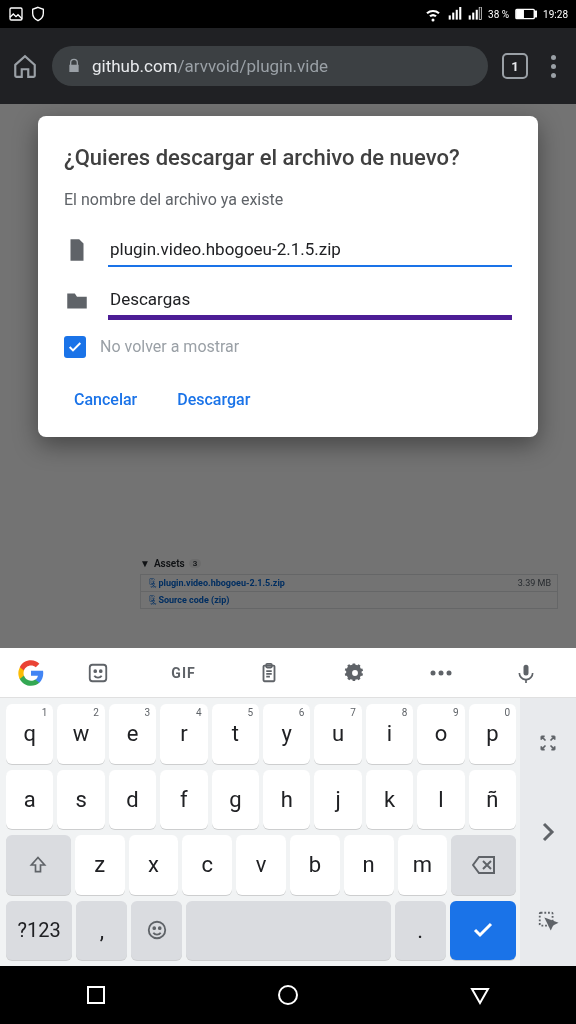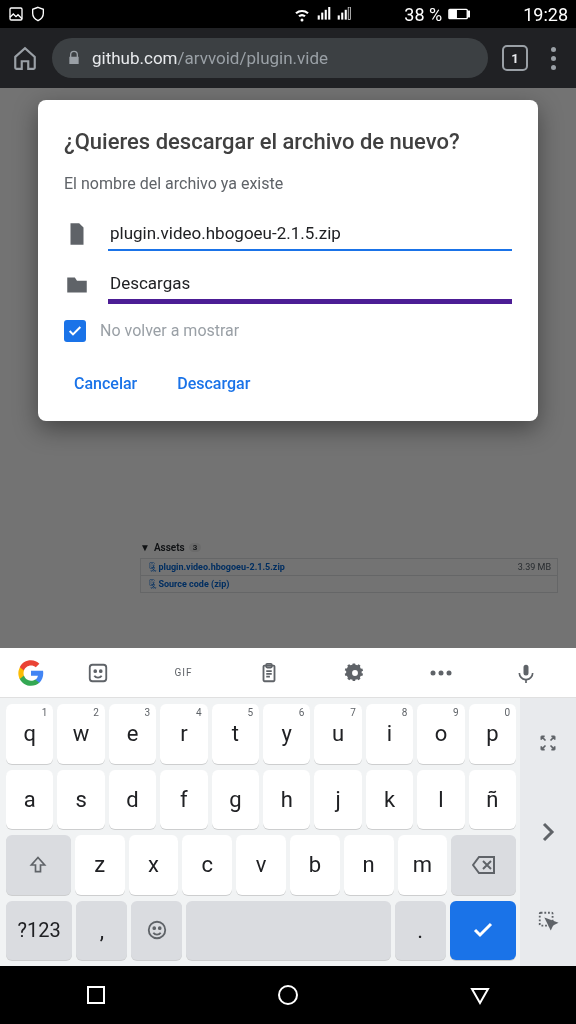--- a/index.html
+++ b/index.html
@@ -2,24 +2,24 @@
 <html><head>
 <meta charset="utf-8">
 <style>
 * { margin: 0; padding: 0; box-sizing: border-box; font-family: Roboto, Arial, sans-serif; }
 html, body { width: 576px; height: 1024px; overflow: hidden; background: #000; }
 
 
 .status-bar { height: 28px; background: #000; color: #fff; display: flex; align-items: center; padding: 0 8px; font-size: 14px; }
 .status-left { display: flex; gap: 6px; align-items: center; }
 .status-right { margin-left: auto; display: flex; gap: 6px; align-items: center; }
-.status-right span { font-size: 18px; margin-left: 47px; }
-
-
-.browser-chrome { height: 60px; background: #202124; display: flex; align-items: center; padding: 0 12px; gap: 14px; }
+.status-right span { font-size: 10px; }
+
+
+.browser-chrome { height: 76px; background: #202124; display: flex; align-items: center; padding: 0 12px; gap: 14px; }
 .home-ico { width: 26px; height: 26px; color: #9aa0a6; }
 .omnibox { flex: 1; height: 40px; background: #3c4043; border-radius: 20px; display: flex; align-items: center; padding: 0 14px; gap: 10px; color: #9aa0a6; font-size: 17px; overflow: hidden; white-space: nowrap; }
 .omnibox .lock { width: 16px; height: 16px; flex-shrink: 0; }
 .omnibox .host { color: #e8eaed; }
 .tab-count { width: 26px; height: 26px; border: 2px solid #9aa0a6; border-radius: 5px; display: flex; align-items: center; justify-content: center; color: #e8eaed; font-size: 13px; font-weight: 700; }
 .menu-dots { width: 22px; display: flex; flex-direction: column; gap: 4px; align-items: center; }
 .menu-dots div { width: 5px; height: 5px; background: #9aa0a6; border-radius: 50%; }
 
 
 .page-area { position: relative; height: 560px; background: #555; overflow: hidden; }
@@ -199,21 +199,21 @@
         </svg>
     </div>
     <div class="kb-tool">
         <svg width="22" height="22" viewBox="0 0 24 24" fill="none" stroke="currentColor" stroke-width="2">
           <rect x="3" y="3" width="18" height="18" rx="3"></rect>
           <circle cx="9" cy="10" r="1" fill="currentColor"></circle>
           <circle cx="15" cy="10" r="1" fill="currentColor"></circle>
           <path d="M8 15c1 1.5 2.5 2 4 2s3-.5 4-2"></path>
         </svg>
       </div>
-    <div class="kb-tool" style="font-weight:400;font-size:10px;letter-spacing:1px;">
+    <div class="kb-tool" style="font-weight:700;font-size:14px;letter-spacing:1px;">
         <span>GIF</span>
       </div>
     <div class="kb-tool">
         <svg width="22" height="22" viewBox="0 0 24 24" fill="none" stroke="currentColor" stroke-width="2">
           <rect x="6" y="4" width="12" height="17" rx="1"></rect>
           <rect x="9" y="2" width="6" height="4" rx="1"></rect>
           <path d="M9 10h6M9 13h6M9 16h4"></path>
         </svg>
       </div>
     <div class="kb-tool">

